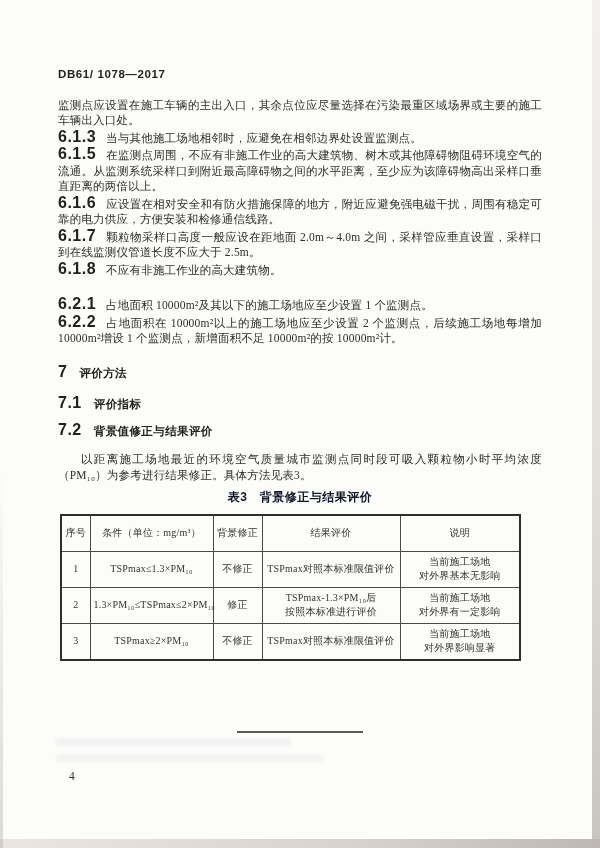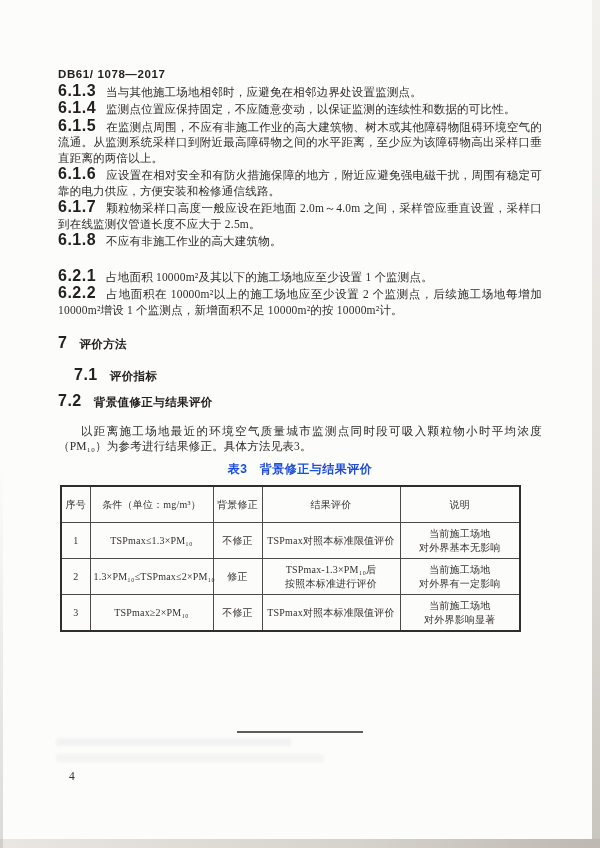--- a/index.html
+++ b/index.html
@@ -54,29 +54,29 @@
   }
   .heading {
     font-family:"Liberation Sans","DejaVu Sans",sans-serif;
     font-weight:bold; font-size:11.5px; color:#232220;
     text-align:left; letter-spacing:0.4px;
   }
   .heading .num { margin-right:12px; }
   .h62 { margin-top:13px; }
   .c621 { margin-top:18px; }
   .h7  { margin-top:17px; }
-  .h71 { margin-top:14px;margin-left:16px; }
+  .h71 { margin-top:14px; }
   .p71 { margin-top:11px; text-indent:2em; }
   .h72 { margin-top:9px; }
   .p72 { margin-top:13px; text-indent:2em;font-family:Liberation Serif, serif; }
 
   .table-title {
     margin-top:7px;
     font-family:"Liberation Sans","DejaVu Sans",sans-serif;
-    font-weight:bold; font-size:12px; color:#1d4ed8;
+    font-weight:bold; font-size:12px; color:#0f172a;
     text-align:center; letter-spacing:0.5px;
   }
   table.t3 {
     margin-top:8px; margin-left:2px;
     width:459px; table-layout:fixed;
     border-collapse:collapse;
     border:2px solid #2f2e2c;
     font-size:10px; line-height:14px;
     color:#333230; letter-spacing:0.2px;
   }
@@ -108,23 +108,23 @@
 </style>
 </head>
 <body>
 
 <div class="scan">
 
   <div class="content">
 
     <div class="doc-header">DB61/ 1078—2017</div>
 
+    <p class="p-cont">监测点应设置在施工车辆的主出入口，其余点位应尽量选择在污染最重区域场界或主要的施工车辆出入口处。</p>
 
     <p class="clause"><span class="num">6.1.3</span><span>当与其他施工场地相邻时，应避免在相邻边界处设置监测点。</span></p>
-    <p class="clause"><span class="num">6.1.4</span><span>监测点位置应保持固定，不应随意变动，以保证监测的连续性和数据的可比性。</span></p>
     <p class="clause"><span class="num">6.1.5</span><span>在监测点周围，不应有非施工作业的高大建筑物、树木或其他障碍物阻碍环境空气的流通。从监测系统采样口到附近最高障碍物之间的水平距离，至少应为该障碍物高出采样口垂直距离的两倍以上。</span></p>
     <p class="clause"><span class="num">6.1.6</span><span>应设置在相对安全和有防火措施保障的地方，附近应避免强电磁干扰，周围有稳定可靠的电力供应，方便安装和检修通信线路。</span></p>
     <p class="clause"><span class="num">6.1.7</span><span>颗粒物采样口高度一般应设在距地面 2.0m～4.0m 之间，采样管应垂直设置，采样口到在线监测仪管道长度不应大于 2.5m。</span></p>
     <p class="clause"><span class="num">6.1.8</span><span>不应有非施工作业的高大建筑物。</span></p>
 
 
     <p class="clause c621"><span class="num">6.2.1</span><span>占地面积 10000m²及其以下的施工场地应至少设置 1 个监测点。</span></p>
     <p class="clause"><span class="num">6.2.2</span><span>占地面积在 10000m²以上的施工场地应至少设置 2 个监测点，后续施工场地每增加 10000m²增设 1 个监测点，新增面积不足 10000m²的按 10000m²计。</span></p>
 
     <p class="heading h7"><span class="num">7</span><span>评价方法</span></p>

